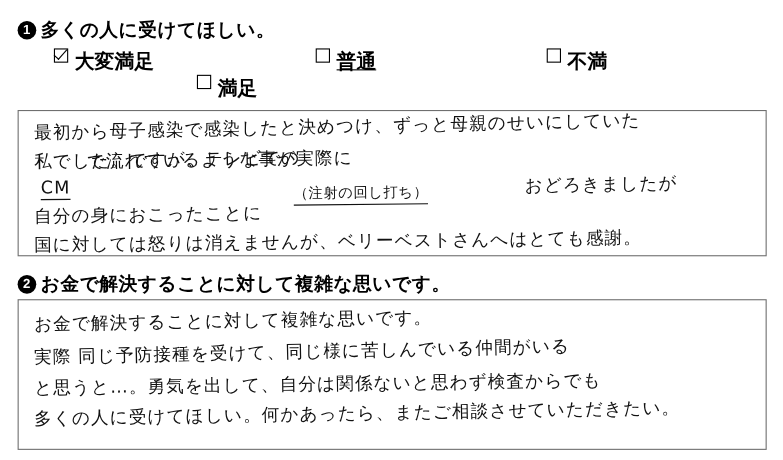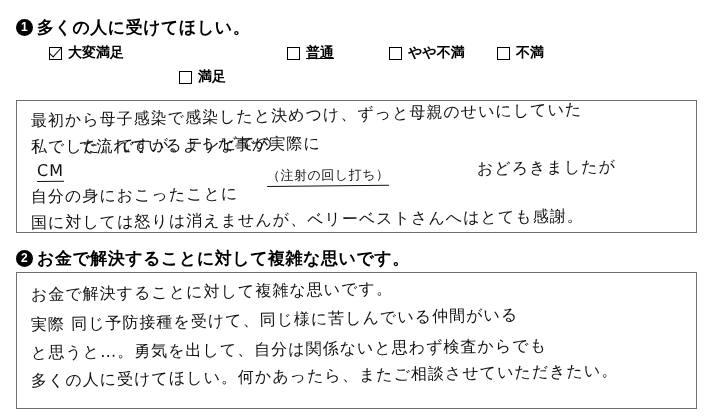--- a/index.html
+++ b/index.html
@@ -53,22 +53,21 @@
   .options {
     position: absolute;
     left: 18px;
     top: 44px;
     width: 660px;
     height: 26px;
   }
   .option {
     position: absolute;
     display: flex;
-    align-items: center;
-    font-size: 14px;
+    font-size: 18px;
     font-weight: bold;
     white-space: nowrap;
     padding-left: 31px;
   }
   .chk {
     display: inline-block;
     width: 13px;
     height: 13px;
     border: 1.5px solid #000;
     margin-right: 6px;
@@ -159,24 +158,20 @@
       <span class="chk checked"></span>
       <span>大変満足</span>
     </label>
     <label class="option opt-1">
       <span class="chk"></span>
       <span>満足</span>
     </label>
     <label class="option opt-2">
       <span class="chk"></span>
       <span>普通</span>
-    </label>
-    <label class="option opt-3">
-      <span class="chk"></span>
-      <span>やや不満</span>
     </label>
     <label class="option opt-4">
       <span class="chk"></span>
       <span>不満</span>
     </label>
   </div>
 
 
   <div class="hand-box" id="answer-box-1">
     <span class="hand-line hw" id="b1l1">最初から母子感染で感染したと決めつけ、ずっと母親のせいにしていた</span>

